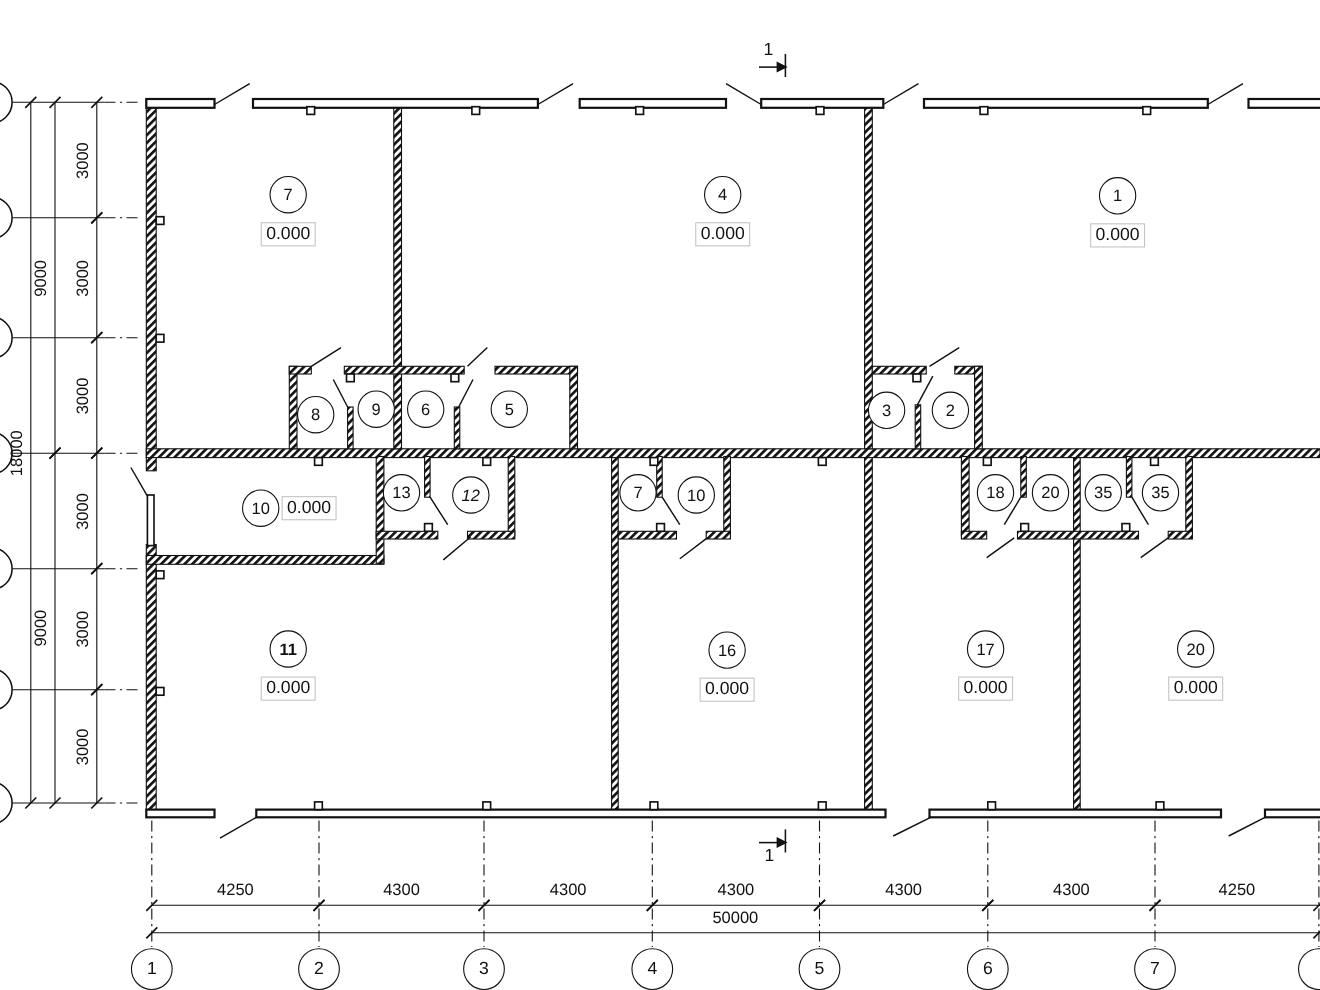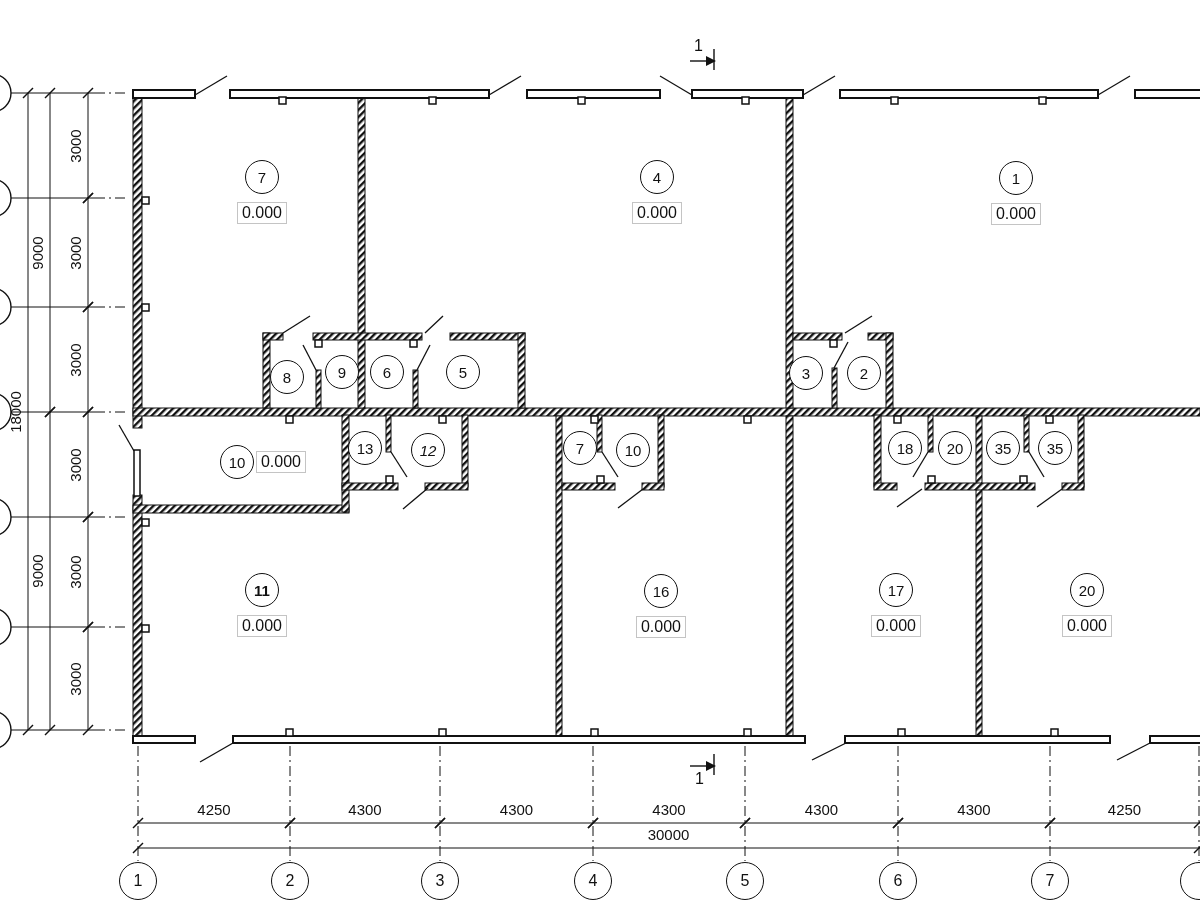--- a/index.html
+++ b/index.html
@@ -275,21 +275,21 @@
     <div class="axis-bubble" style="left: 879px; top: 862px;">6</div>
     <div class="axis-bubble" style="left: 1031px; top: 862px;">7</div>
     <div class="axis-bubble" style="left: 1180px; top: 862px;"></div>
     <div class="dim-label" style="left: 174px; top: 802px; width: 80px;">4250</div>
     <div class="dim-label" style="left: 325px; top: 802px; width: 80px;">4300</div>
     <div class="dim-label" style="left: 476.5px; top: 802px; width: 80px;">4300</div>
     <div class="dim-label" style="left: 629px; top: 802px; width: 80px;">4300</div>
     <div class="dim-label" style="left: 781.5px; top: 802px; width: 80px;">4300</div>
     <div class="dim-label" style="left: 934px; top: 802px; width: 80px;">4300</div>
     <div class="dim-label" style="left: 1084.5px; top: 802px; width: 80px;">4250</div>
-    <div class="dim-label" style="left: 628.5px; top: 827px; width: 80px;">30000</div>
+    <div class="dim-label" style="left: 628.5px; top: 827px; width: 80px;">50000</div>
     <div class="dim-label vdim" style="left: 36px; top: 137.5px; width: 80px;">3000</div>
     <div class="dim-label vdim" style="left: 36px; top: 244.5px; width: 80px;">3000</div>
     <div class="dim-label vdim" style="left: 36px; top: 351.5px; width: 80px;">3000</div>
     <div class="dim-label vdim" style="left: 36px; top: 456.5px; width: 80px;">3000</div>
     <div class="dim-label vdim" style="left: 36px; top: 564px; width: 80px;">3000</div>
     <div class="dim-label vdim" style="left: 36px; top: 670.5px; width: 80px;">3000</div>
     <div class="dim-label vdim" style="left: -2px; top: 244.5px; width: 80px;">9000</div>
     <div class="dim-label vdim" style="left: -2px; top: 563px; width: 80px;">9000</div>
     <div class="dim-label vdim" style="left: -24px; top: 403.5px; width: 80px;">18000</div>
     <div class="section-label" style="left: 694px; top: 37px;">1</div>

